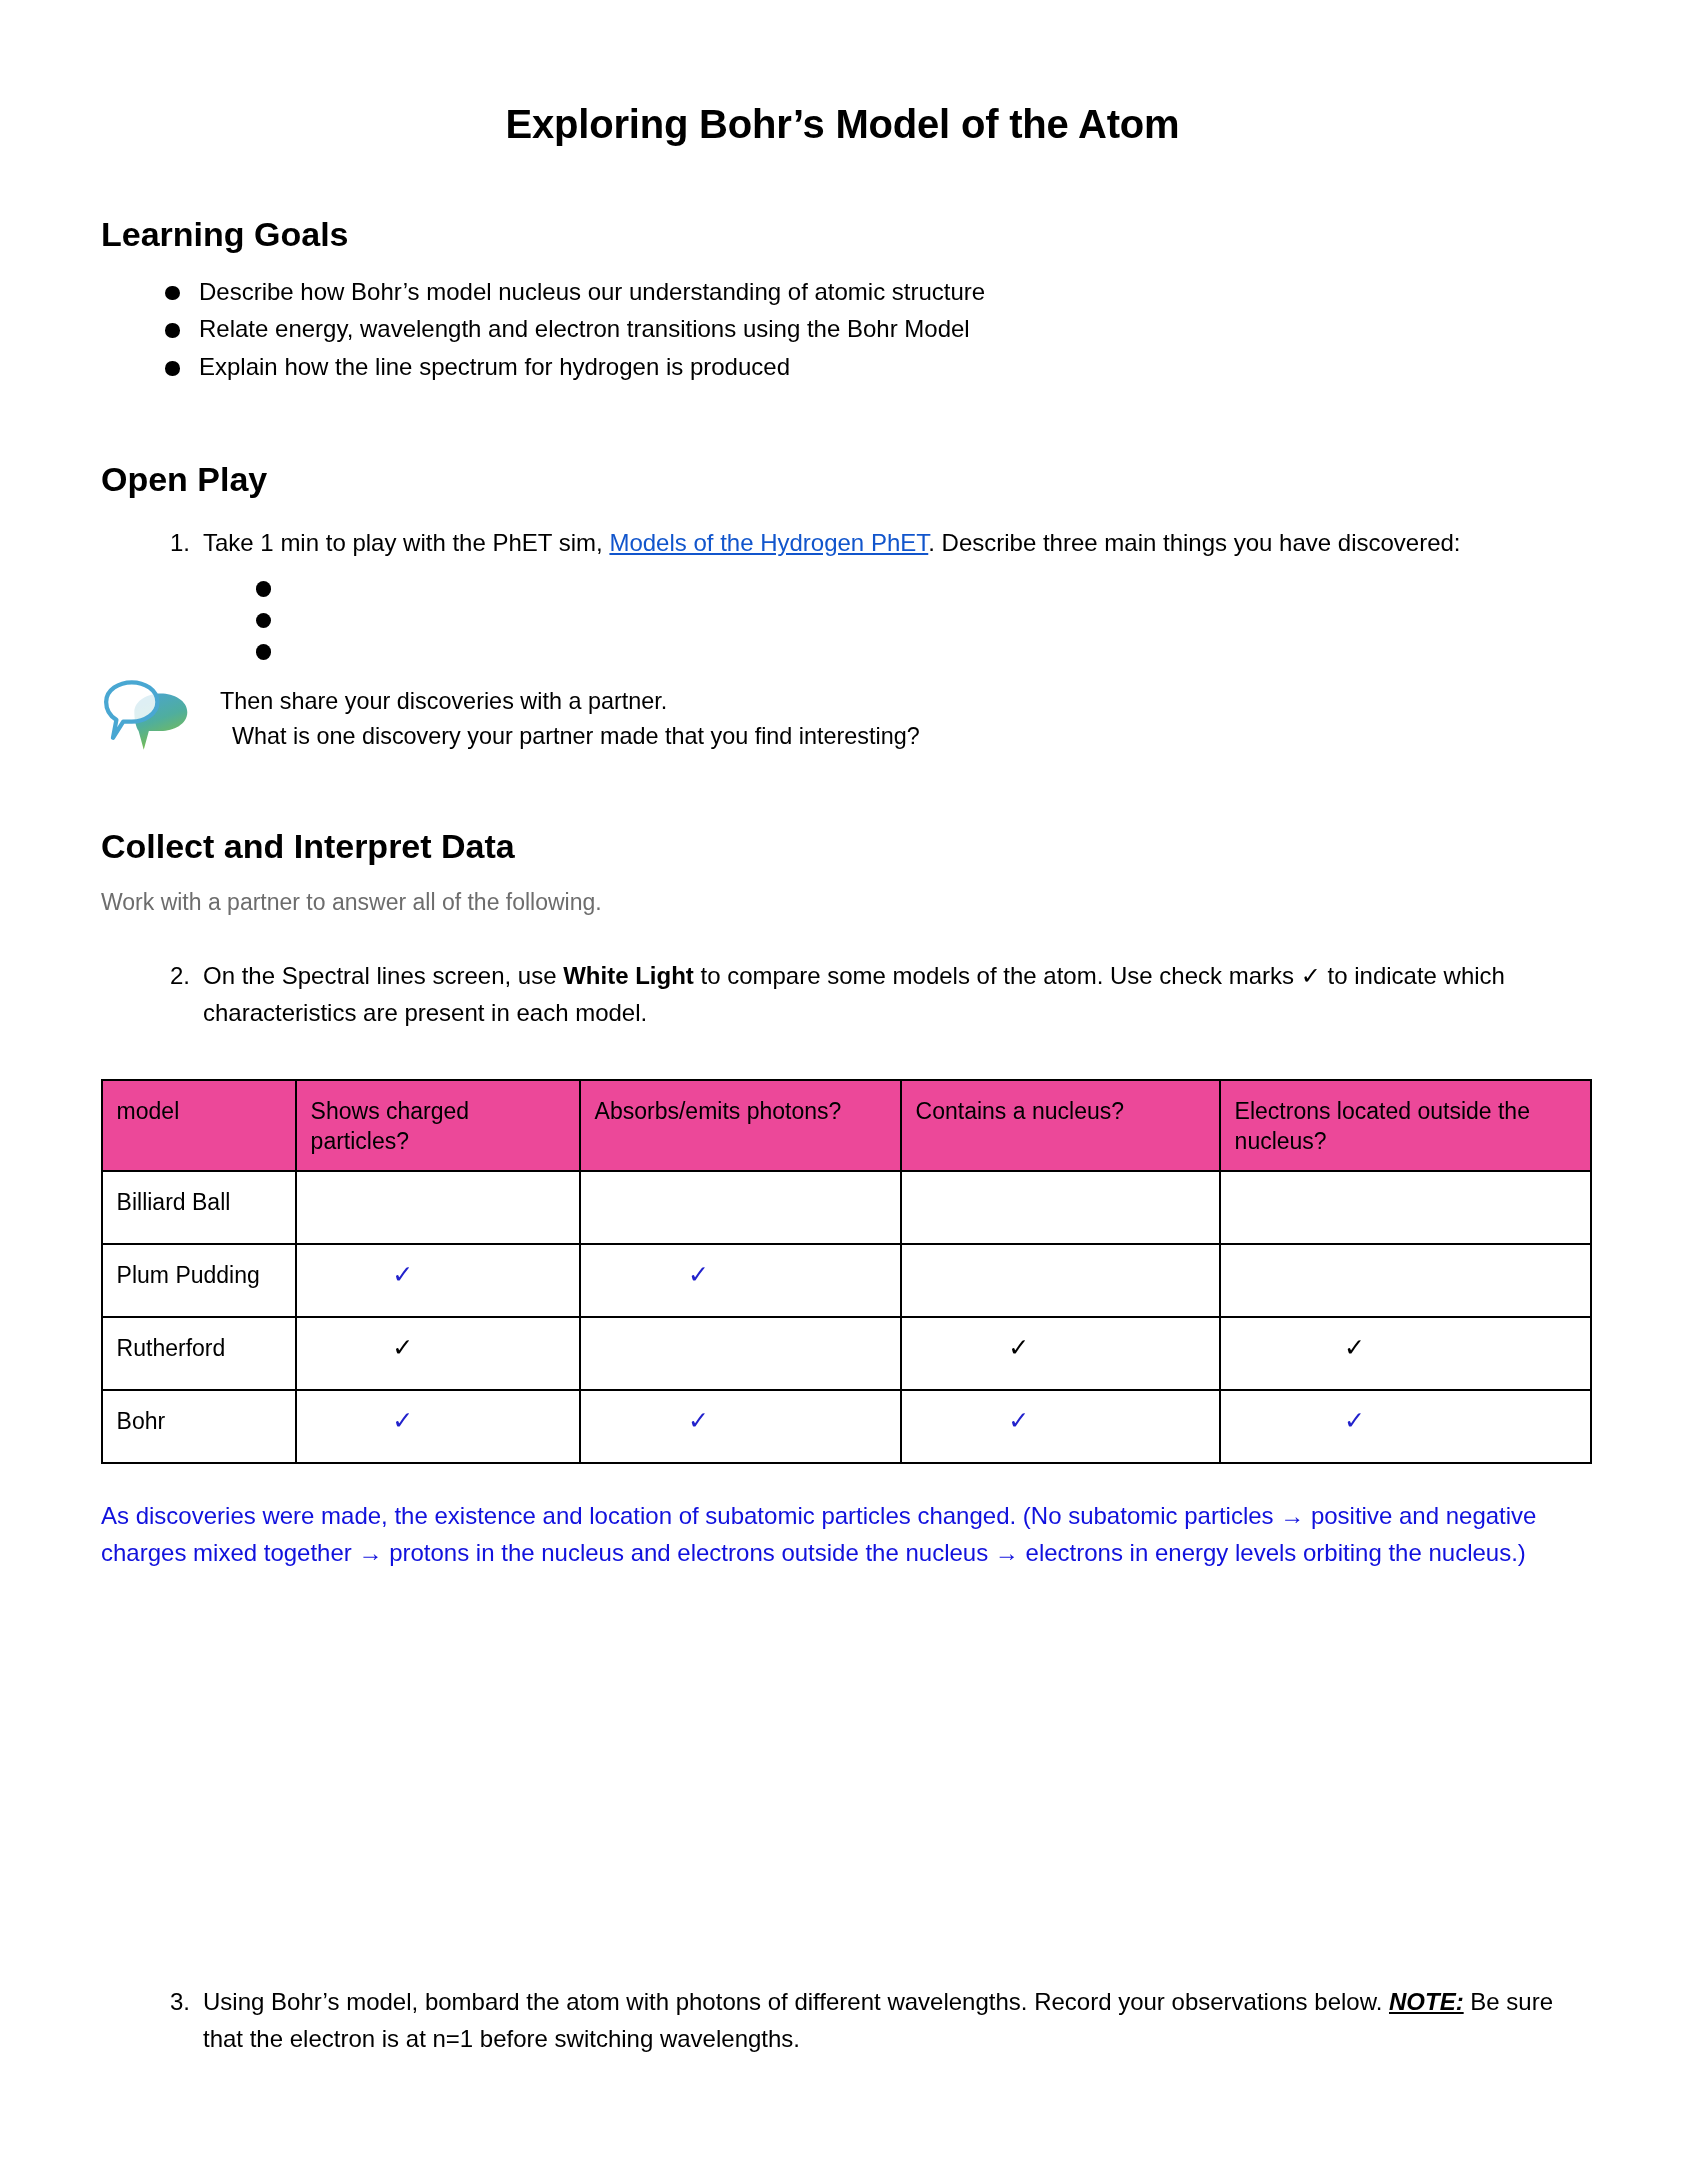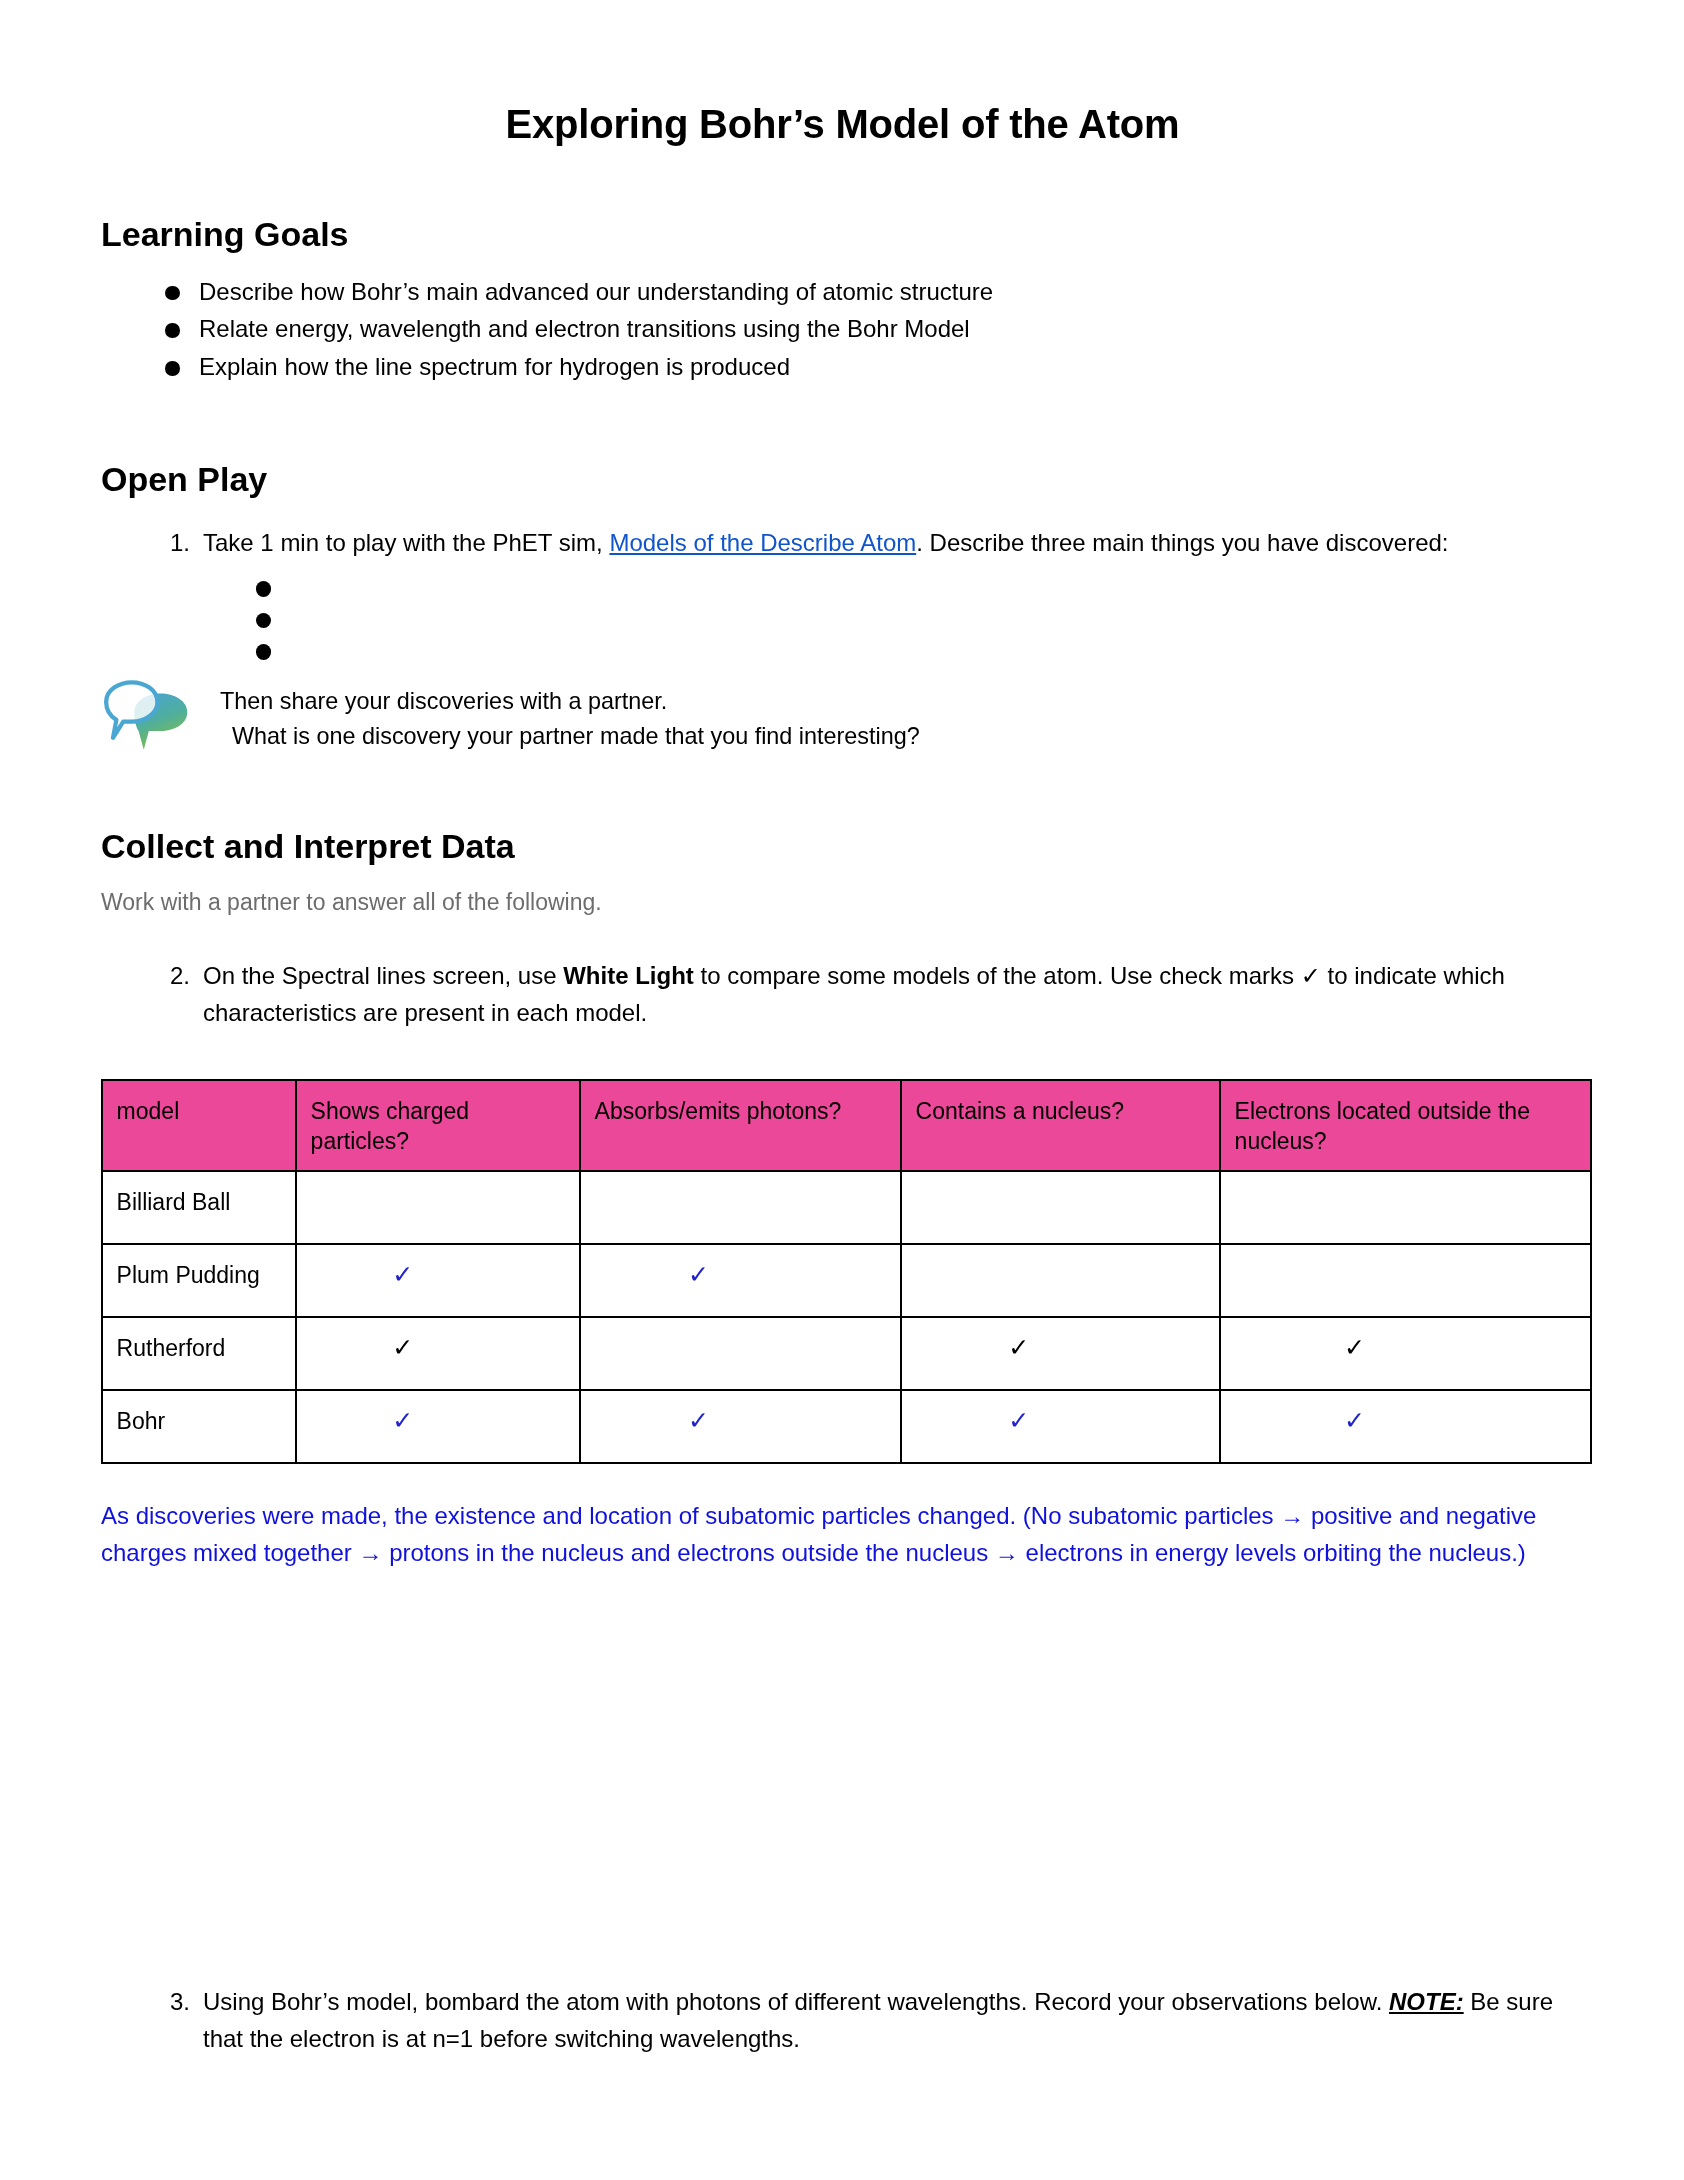--- a/index.html
+++ b/index.html
@@ -210,30 +210,30 @@
 </style>
 </head>
 <body>
 
 <div class="page">
 
   <h1 class="doc-title">Exploring Bohr’s Model of the Atom</h1>
 
   <h2 class="section-heading h-learning-goals">Learning Goals</h2>
   <ul class="goal-list">
-    <li>Describe how Bohr’s main advanced our understanding of atomic structure</li>
+    <li>Describe how Bohr’s model nucleus our understanding of atomic structure</li>
     <li>Relate energy, wavelength and electron transitions using the Bohr Model</li>
     <li>Explain how the line spectrum for hydrogen is produced</li>
   </ul>
 
   <h2 class="section-heading h-open-play">Open Play</h2>
 
   <div class="numbered">
     <span class="num">1.</span>
-    <span class="body"><span>Take 1 min to play with the PhET sim, </span><a class="doclink" href="#">Models of the Describe Atom</a><span>. Describe three main things you have discovered:</span></span>
+    <span class="body"><span>Take 1 min to play with the PhET sim, </span><a class="doclink" href="#">Models of the Hydrogen PhET</a><span>. Describe three main things you have discovered:</span></span>
   </div>
 
   <ul class="empty-bullets">
     <li></li>
     <li></li>
     <li></li>
   </ul>
 
   <div class="bubble-block">
     <span class="bubble-icon">

